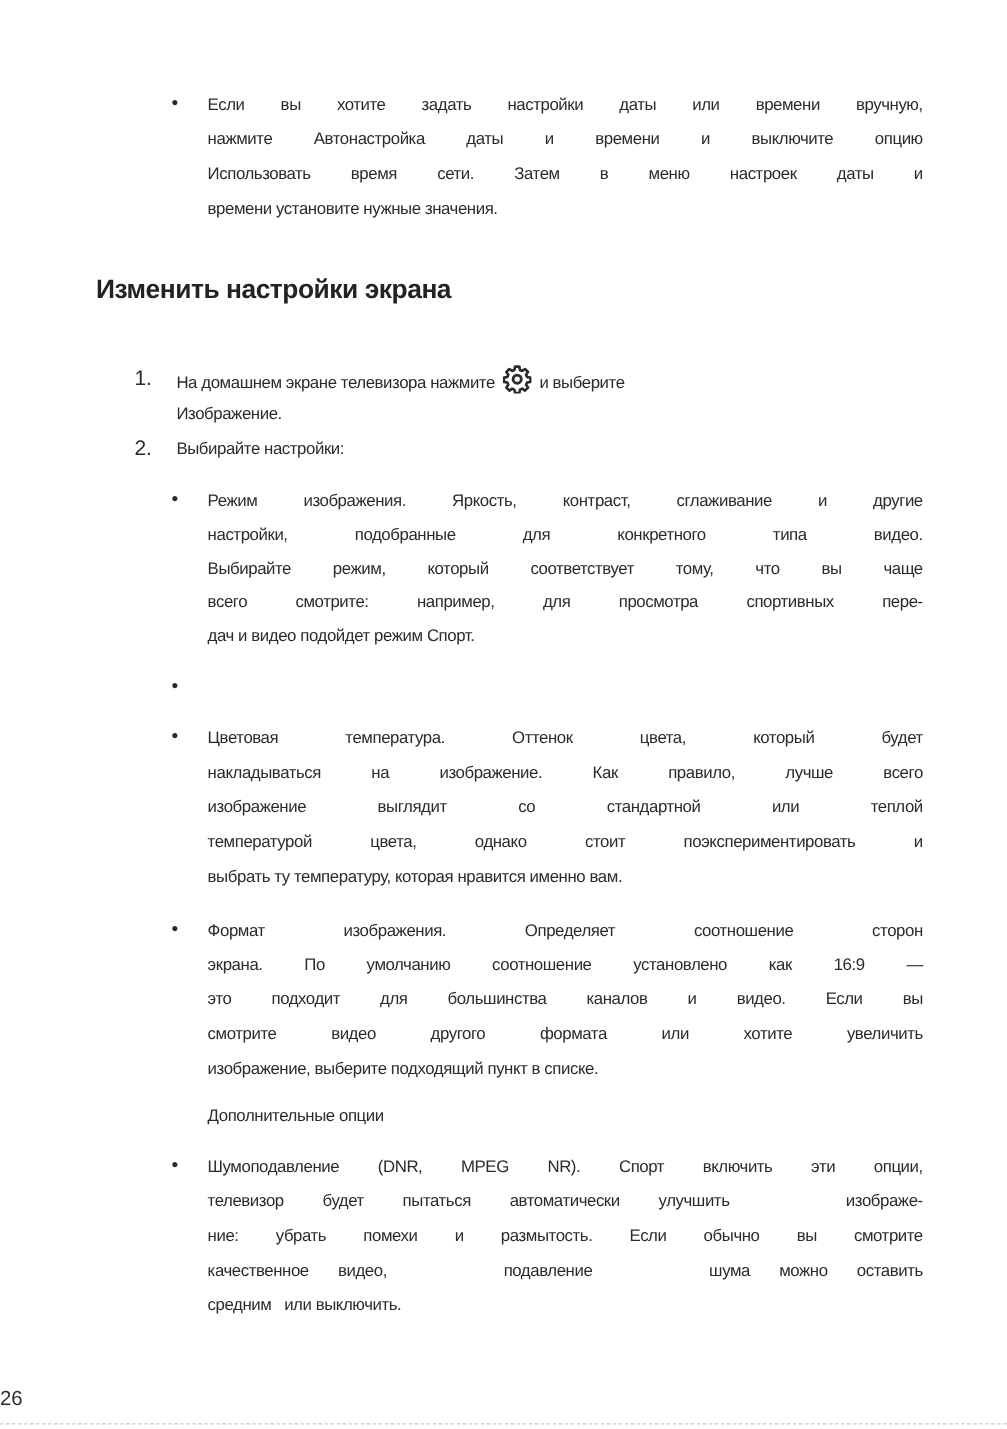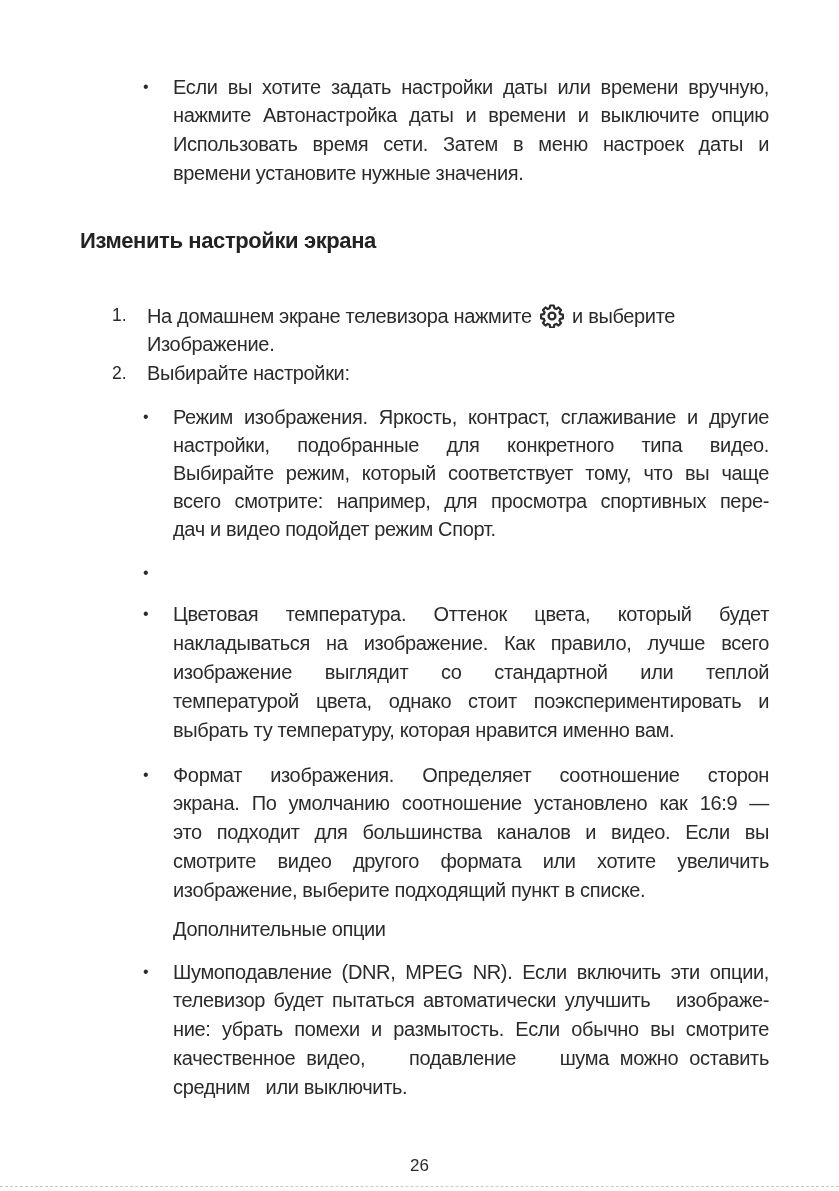--- a/index.html
+++ b/index.html
@@ -1,28 +1,28 @@
 <!DOCTYPE html>
 <html><head>
   <meta charset="utf-8">
   <style>
     html, body { margin: 0; padding: 0; background: #ffffff; }
     body { width: 839px; height: 1191px; position: relative; overflow: hidden;
            font-family: "Liberation Sans", sans-serif; color: #2b2b2b; }
     .page { position: absolute; left: 0; top: 0; width: 839px; height: 1191px; }
-    .line { position: absolute; left: 173px; width: 596px; font-size: 20px; line-height: 22px;
+    .line { position: absolute; left: 173px; width: 596px; font-size: 14px; line-height: 22px;
             white-space: nowrap; letter-spacing: -0.35px; }
     .just { text-align: justify; text-align-last: justify; }
     .b { font-weight: normal; }
     .bullet { position: absolute; left: 143px; font-size: 16px; line-height: 22px; }
     .num { position: absolute; left: 112px; font-size: 17.5px; line-height: 22px; }
     .h2 { position: absolute; left: 80px; top: 228px; font-size: 22px; font-weight: bold;
           letter-spacing: -0.4px; color: #232323; white-space: nowrap; }
     .gear { display: inline-block; width: 24px; height: 24px; vertical-align: -5px; margin: 0 3px; }
-    .footer-num { position: absolute; left: 0; width: 839px; top: 1156px; text-align: center;
+    .footer-num { position: absolute; left: 0; width: 839px; top: 1156px; text-align: left;
                   font-size: 17px; color: #2b2b2b; }
     .footer-edge { position: absolute; left: 0; top: 1186px; width: 839px; height: 0;
                    border-top: 1px dashed #c9c9c9; }
   </style>
 </head>
 <body>
 
 <div class="page">
 
   <span class="bullet" style="top:76px">•</span>
@@ -85,21 +85,21 @@
   </div>
   <div class="line just" style="top:792px">экрана. По умолчанию соотношение установлено как 16:9 —</div>
   <div class="line just" style="top:821px">это подходит для большинства каналов и видео. Если вы</div>
   <div class="line just" style="top:850px">смотрите видео другого формата или хотите увеличить</div>
   <div class="line" style="top:879px">изображение, выберите подходящий пункт в списке.</div>
 
   <div class="line b" style="top:918px">Дополнительные опции</div>
 
   <span class="bullet" style="top:961px">•</span>
   <div class="line just" style="top:961px">
-    <span class="b">Шумоподавление (DNR, MPEG NR)</span><span>. </span><span>Если включить эти опции,</span>
+    <span class="b">Шумоподавление (DNR, MPEG NR)</span><span>. </span><span>Спорт включить эти опции,</span>
   </div>
   <div class="line just" style="top:989px; white-space: pre">телевизор будет пытаться автоматически улучшить   изображе-</div>
   <div class="line just" style="top:1047px; white-space: pre">качественное видео,    подавление    шума можно оставить</div>
   <div class="line just" style="top:1018px">ние: убрать помехи и размытость. Если обычно вы смотрите</div>
   <div class="line" style="top:1076px; white-space: pre">средним   или выключить.</div>
 
   <div class="footer-num">26</div>
   <div class="footer-edge"></div>
 </div>
 

